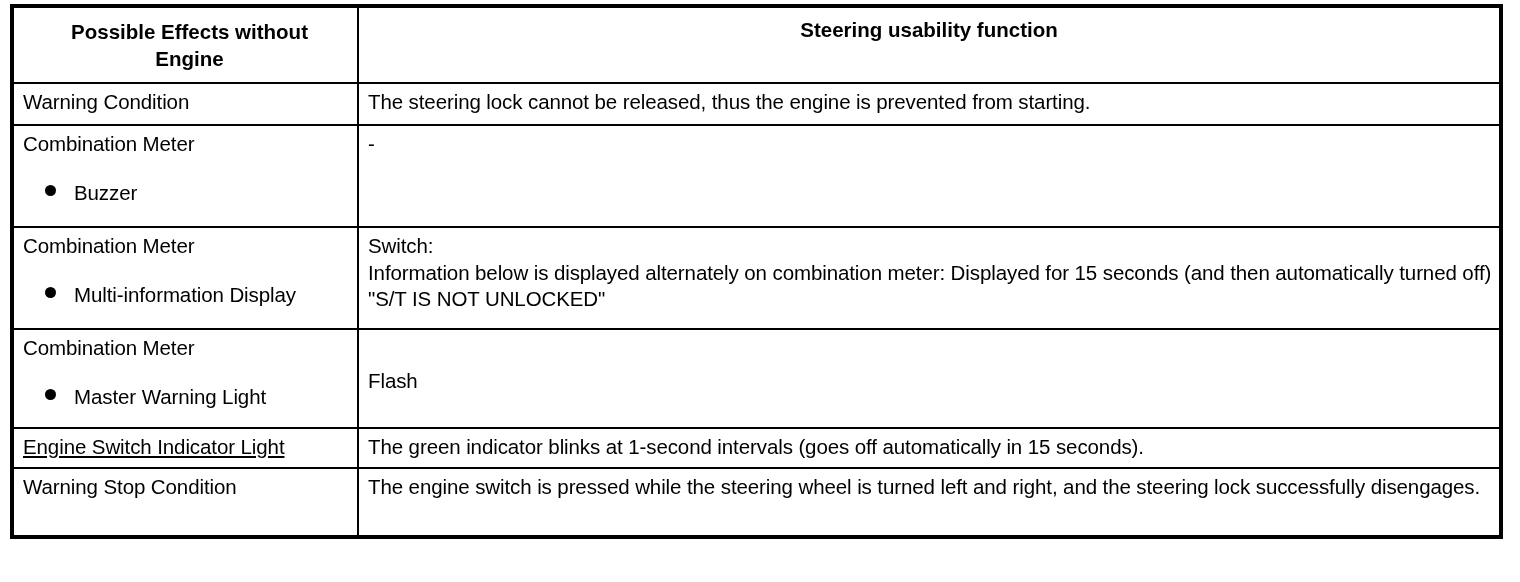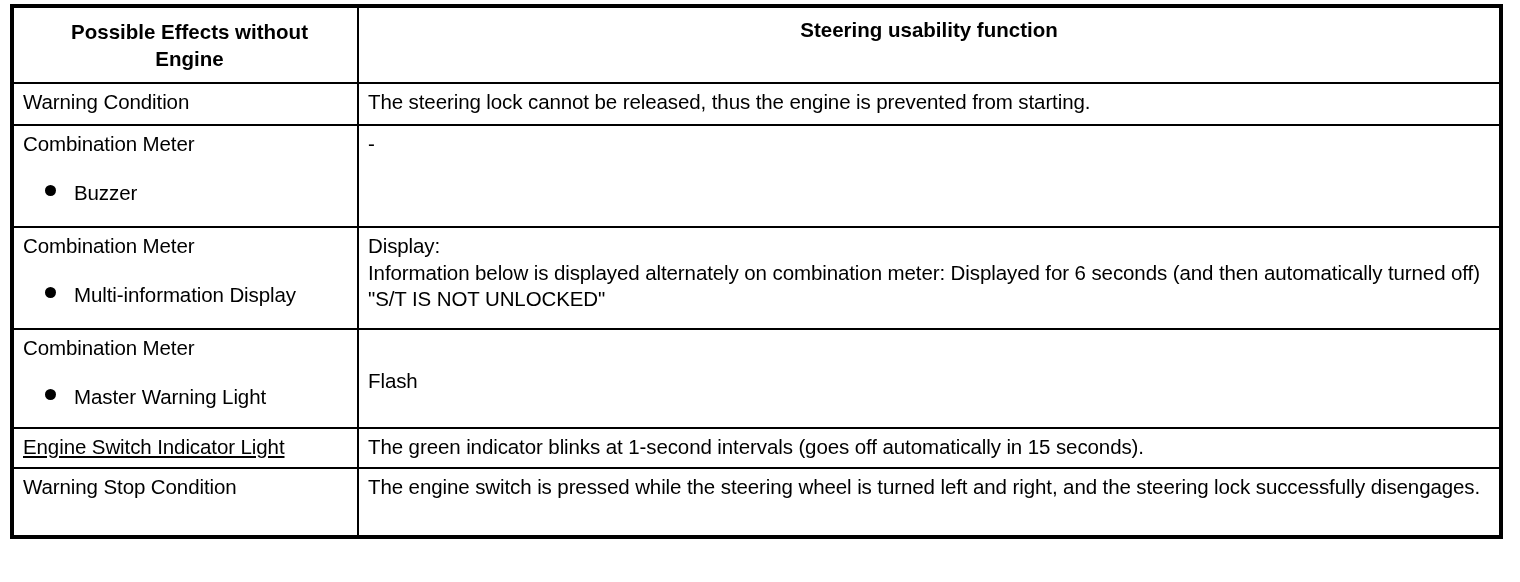--- a/index.html
+++ b/index.html
@@ -130,22 +130,22 @@
           <div class="cell">
             <div class="label">Combination Meter</div>
             <div class="bullet-row">
               <span class="bullet-dot"></span>
               <span class="bullet-text">Multi-information Display</span>
             </div>
           </div>
         </td>
         <td>
           <div class="cell">
-            <div class="para">Display:</div>
-            <div class="para">Information below is displayed alternately on combination meter: Displayed for 6 seconds (and then automatically turned off) "S/T IS NOT UNLOCKED"</div>
+            <div class="para">Switch:</div>
+            <div class="para">Information below is displayed alternately on combination meter: Displayed for 15 seconds (and then automatically turned off) "S/T IS NOT UNLOCKED"</div>
           </div>
         </td>
       </tr>
 
       <tr>
         <td style="height:97px;">
           <div class="cell">
             <div class="label">Combination Meter</div>
             <div class="bullet-row">
               <span class="bullet-dot"></span>

